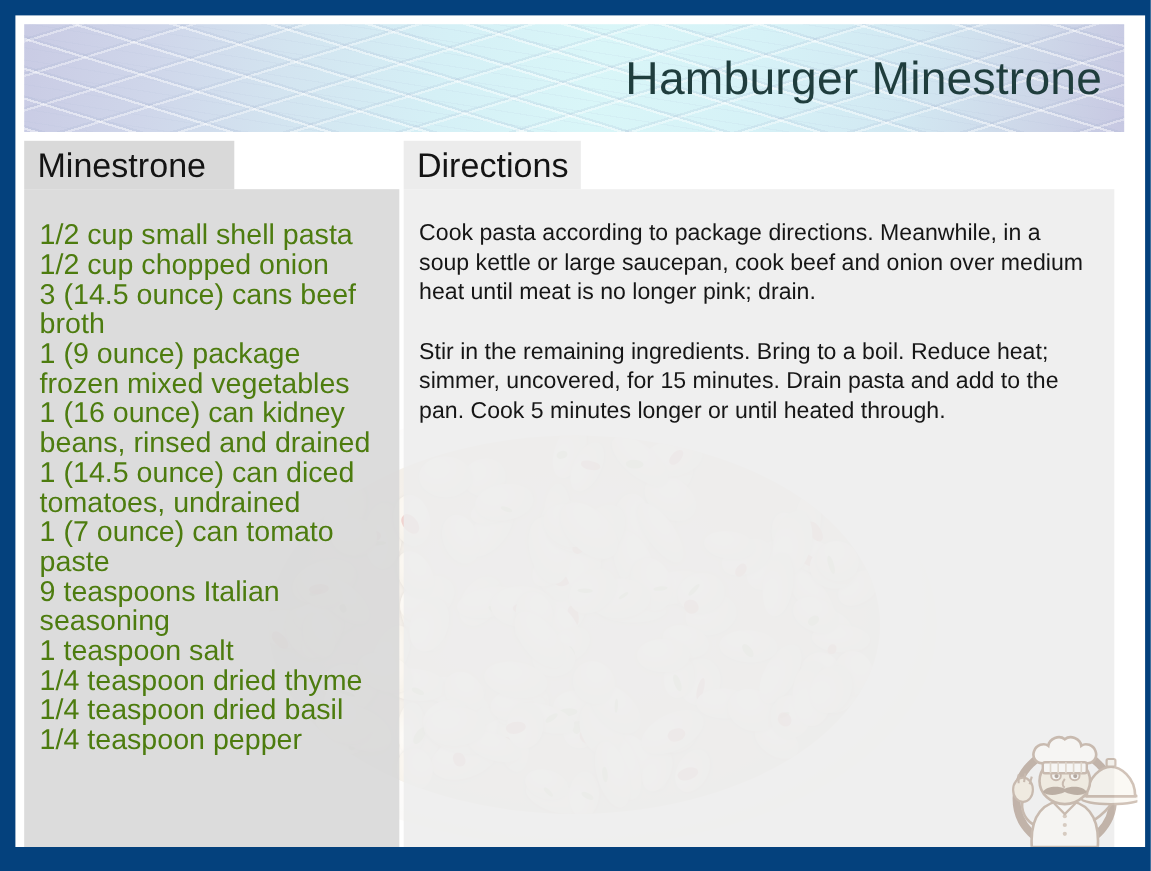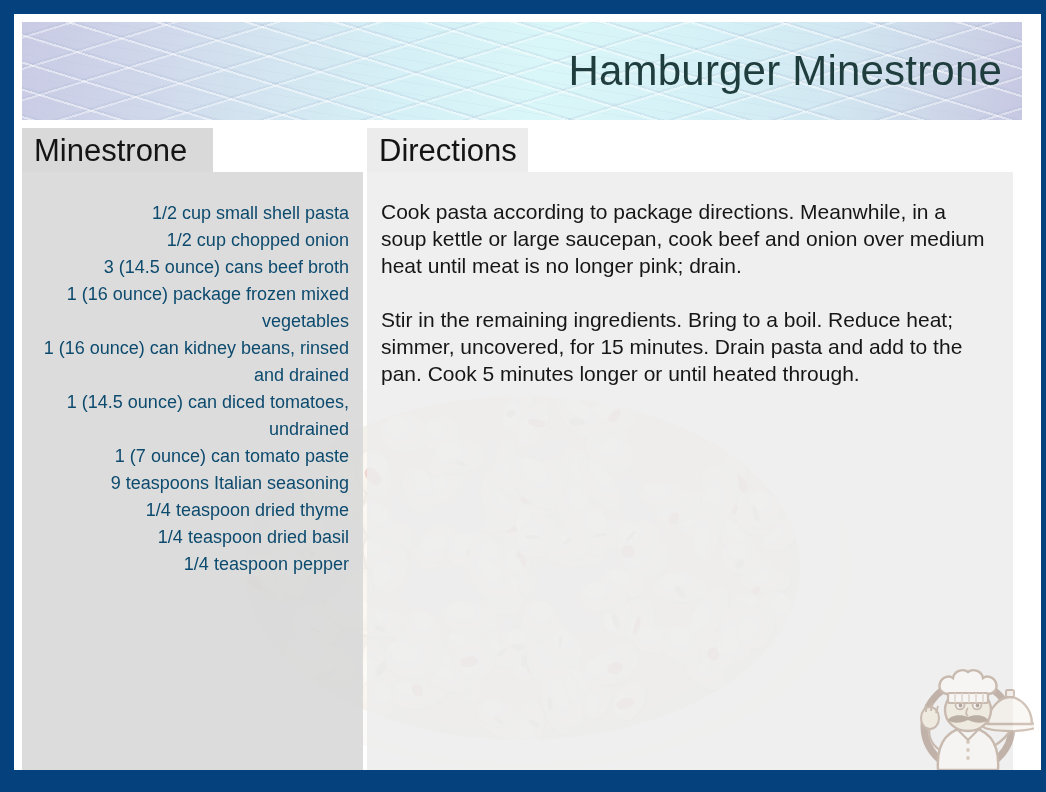--- a/index.html
+++ b/index.html
@@ -185,24 +185,23 @@
     top: 158px;
     width: 646px;
     height: 598px;
     background: rgba(236,236,236,0.86);
     padding: 26px 18px 0 14px;
   }
 
   
   #ingredient-list {
     list-style: none;
-    font-size: 18px;
+    font-size: 26px;
     line-height: 27px;
-    color: #0c4a6e;
-    text-align: right;
+    color: #4d7c0f;
   }
   #ingredient-list li { white-space: normal; }
 
   
   .direction-para {
     font-size: 21px;
     line-height: 27px;
     color: #161616;
   }
   .direction-para + .direction-para { margin-top: 27px; }
@@ -452,25 +451,26 @@
 
     <div id="tab-ingredients" class="panel-tab">
       <span class="panel-tab-label">Minestrone</span>
     </div>
 
     <div id="panel-ingredients">
       <ul id="ingredient-list">
           <li>1/2 cup small shell pasta</li>
           <li>1/2 cup chopped onion</li>
           <li>3 (14.5 ounce) cans beef broth</li>
-          <li>1 (16 ounce) package frozen mixed vegetables</li>
+          <li>1 (9 ounce) package frozen mixed vegetables</li>
           <li>1 (16 ounce) can kidney beans, rinsed and drained</li>
           <li>1 (14.5 ounce) can diced tomatoes, undrained</li>
           <li>1 (7 ounce) can tomato paste</li>
           <li>9 teaspoons Italian seasoning</li>
+          <li>1 teaspoon salt</li>
           <li>1/4 teaspoon dried thyme</li>
           <li>1/4 teaspoon dried basil</li>
           <li>1/4 teaspoon pepper</li>
         </ul>
     </div>
 
     <div id="tab-directions" class="panel-tab light">
       <span class="panel-tab-label">Directions</span>
     </div>
 

